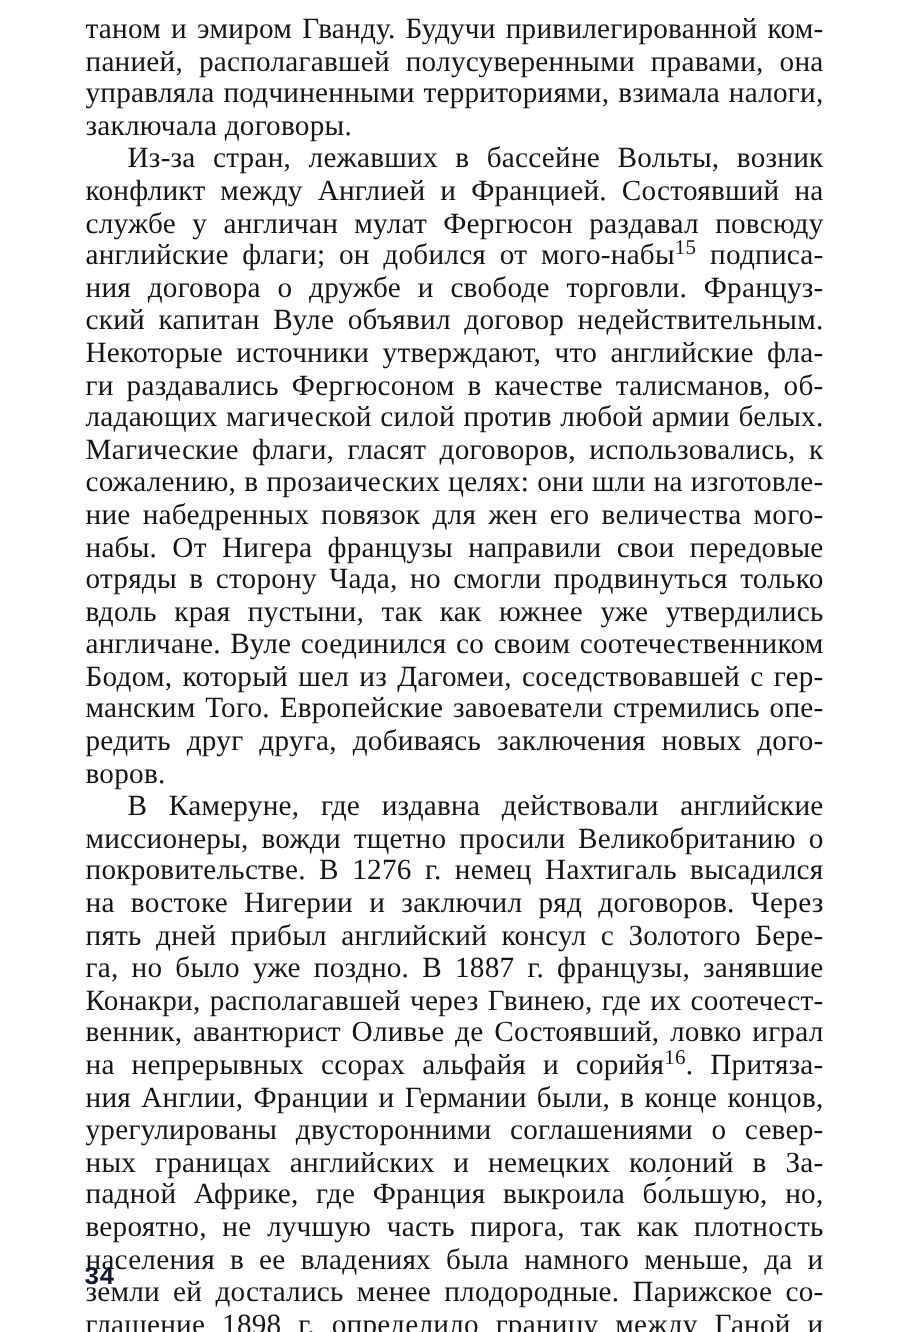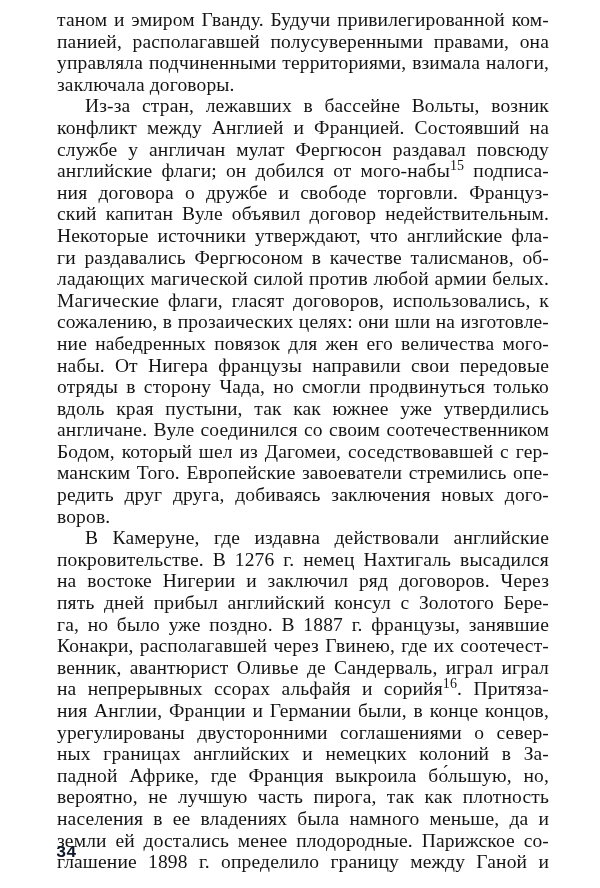--- a/index.html
+++ b/index.html
@@ -50,26 +50,27 @@
     <span class="line">вдоль края пустыни, так как южнее уже утвердились</span>
     <span class="line">англичане. Вуле соединился со своим соотечественником</span>
     <span class="line">Бодом, который шел из Дагомеи, соседствовавшей с гер-</span>
     <span class="line">манским Того. Европейские завоеватели стремились опе-</span>
     <span class="line">редить друг друга, добиваясь заключения новых дого-</span>
     <span class="line last">воров.</span>
   </div>
 
   <div>
     <span class="line indent">В Камеруне, где издавна действовали английские</span>
+    <span class="line">миссионеры, вожди тщетно просили Великобританию о</span>
     <span class="line">покровительстве. В 1276 г. немец Нахтигаль высадился</span>
     <span class="line">на востоке Нигерии и заключил ряд договоров. Через</span>
     <span class="line">пять дней прибыл английский консул с Золотого Бере-</span>
     <span class="line">га, но было уже поздно. В 1887 г. французы, занявшие</span>
     <span class="line">Конакри, располагавшей через Гвинею, где их соотечест-</span>
-    <span class="line">венник, авантюрист Оливье де Сандерваль, играл играл</span>
+    <span class="line">венник, авантюрист Оливье де Состоявший, ловко играл</span>
     <span class="line"><span>на непрерывных ссорах альфайя и сорийя</span><sup>16</sup><span>. Притяза-</span></span>
     <span class="line">ния Англии, Франции и Германии были, в конце концов,</span>
     <span class="line">урегулированы двусторонними соглашениями о север-</span>
     <span class="line">ных границах английских и немецких колоний в За-</span>
     <span class="line">падной Африке, где Франция выкроила бо́льшую, но,</span>
     <span class="line">вероятно, не лучшую часть пирога, так как плотность</span>
     <span class="line">населения в ее владениях была намного меньше, да и</span>
     <span class="line">земли ей достались менее плодородные. Парижское со-</span>
     <span class="line">глашение 1898 г. определило границу между Ганой и</span>
 

